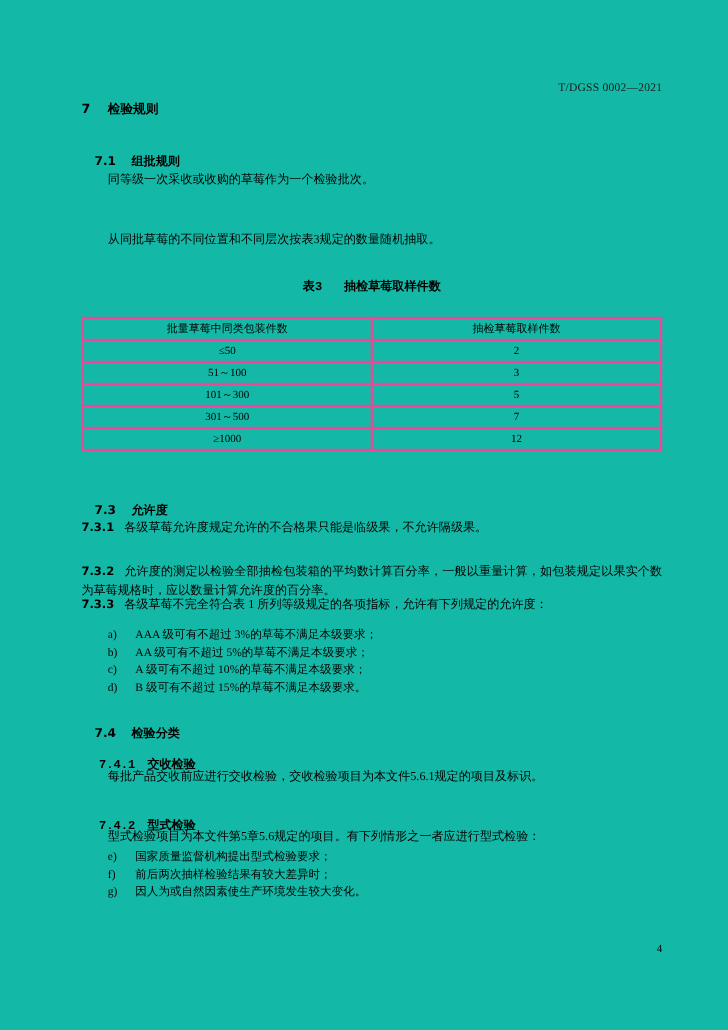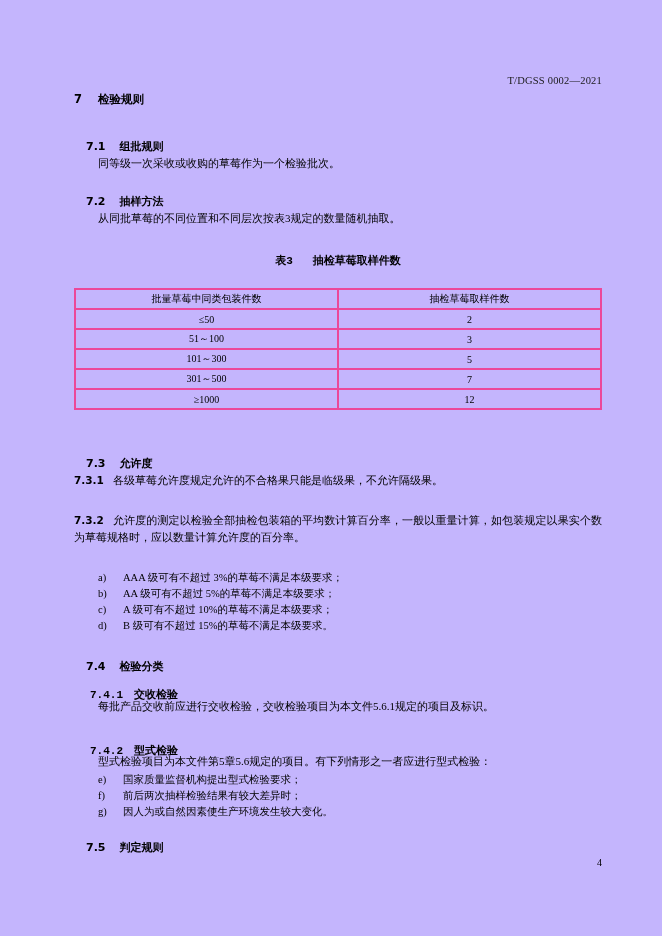--- a/index.html
+++ b/index.html
@@ -8,21 +8,21 @@
     background: #ffffff;
   }
   body {
     font-family: "Liberation Serif", "DejaVu Serif", serif;
     color: #000000;
   }
   .page {
     position: relative;
     width: 662px;
     height: 936px;
-    background: #c4b5fd;
+    background: #14b8a6;
     overflow: hidden;
     box-sizing: border-box;
   }
 
   
   .doc-header {
     position: absolute;
     top: 75px;
     left: 74px;
     width: 528px;
@@ -169,23 +169,20 @@
     <div class="h1"><span>7</span><span class="gap" style="display:inline-block;width:16px;"></span><span>检验规则</span></div>
   </div>
 
   <div class="abs" style="top:127px;">
     <div class="h2"><span>7.1</span><span style="display:inline-block;width:14px;"></span><span>组批规则</span></div>
   </div>
   <div class="abs" style="top:155px;">
     <p class="body-p">同等级一次采收或收购的草莓作为一个检验批次。</p>
   </div>
 
-  <div class="abs" style="top:182px;">
-    <div class="h2"><span>7.2</span><span style="display:inline-block;width:14px;"></span><span>抽样方法</span></div>
-  </div>
   <div class="abs" style="top:210px;">
     <p class="body-p">从同批草莓的不同位置和不同层次按表3规定的数量随机抽取。</p>
   </div>
 
   <div class="abs" style="top:253px;">
     <div class="table-title">表3   抽检草莓取样件数</div>
   </div>
 
   <div class="abs" style="top:288px;">
     <table class="samp">
@@ -225,20 +222,23 @@
   </div>
 
   <div class="abs" style="top:472px;">
     <p class="clause"><span class="num">7.3.1</span><span class="gap"></span><span>各级草莓允许度规定允许的不合格果只能是临级果，不允许隔级果。</span></p>
   </div>
 
   <div class="abs" style="top:512px;">
     <p class="clause"><span class="num">7.3.2</span><span class="gap"></span><span>允许度的测定以检验全部抽检包装箱的平均数计算百分率，一般以重量计算，如包装规定以果实个数为草莓规格时，应以数量计算允许度的百分率。</span></p>
   </div>
 
+  <div class="abs" style="top:542px;">
+    <p class="clause"><span class="num">7.3.3</span><span class="gap"></span><span>各级草莓不完全符合表 1 所列等级规定的各项指标，允许有下列规定的允许度：</span></p>
+  </div>
 
   <div class="abs" style="top:570px;">
     <ul class="alist">
       <li>
           <span class="marker">a)</span>
           <span class="itxt">AAA 级可有不超过 3%的草莓不满足本级要求；</span>
         </li>
       <li>
           <span class="marker">b)</span>
           <span class="itxt">AA 级可有不超过 5%的草莓不满足本级要求；</span>
@@ -282,19 +282,16 @@
           <span class="marker">f)</span>
           <span class="itxt">前后两次抽样检验结果有较大差异时；</span>
         </li>
       <li>
           <span class="marker">g)</span>
           <span class="itxt">因人为或自然因素使生产环境发生较大变化。</span>
         </li>
     </ul>
   </div>
 
-  <div class="abs" style="top:828px;">
-    <div class="h2"><span>7.5</span><span style="display:inline-block;width:14px;"></span><span>判定规则</span></div>
-  </div>
 
   <div class="page-number">4</div>
 
 </div>
 
 </body></html>

